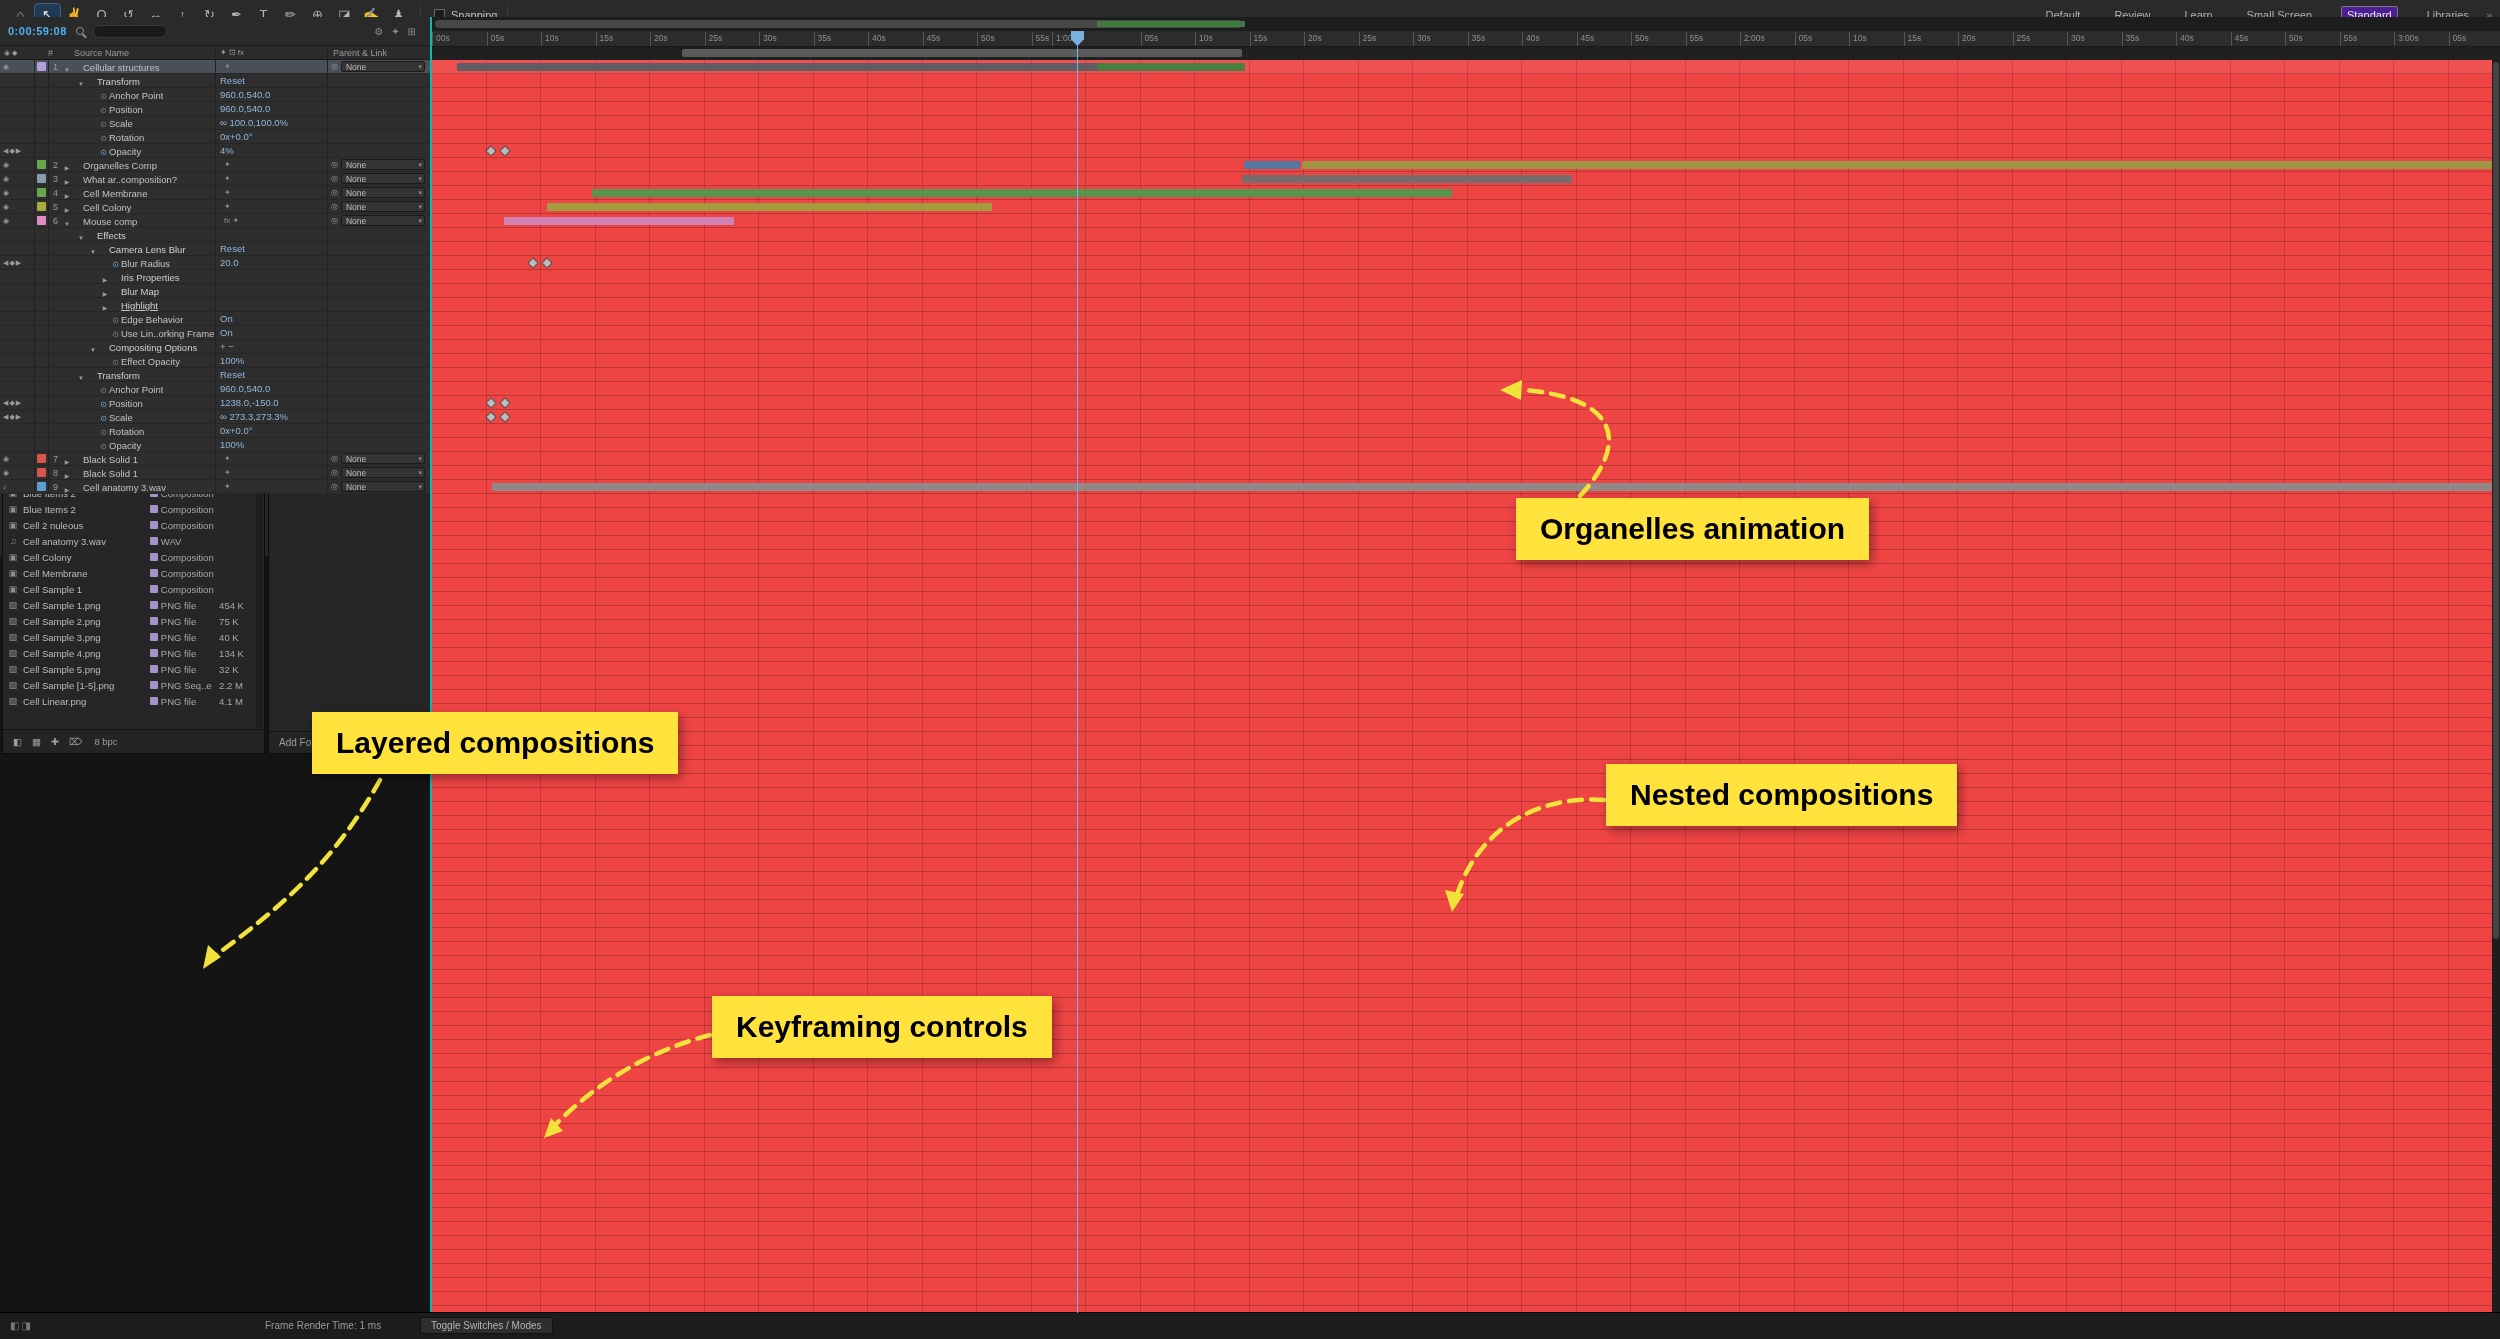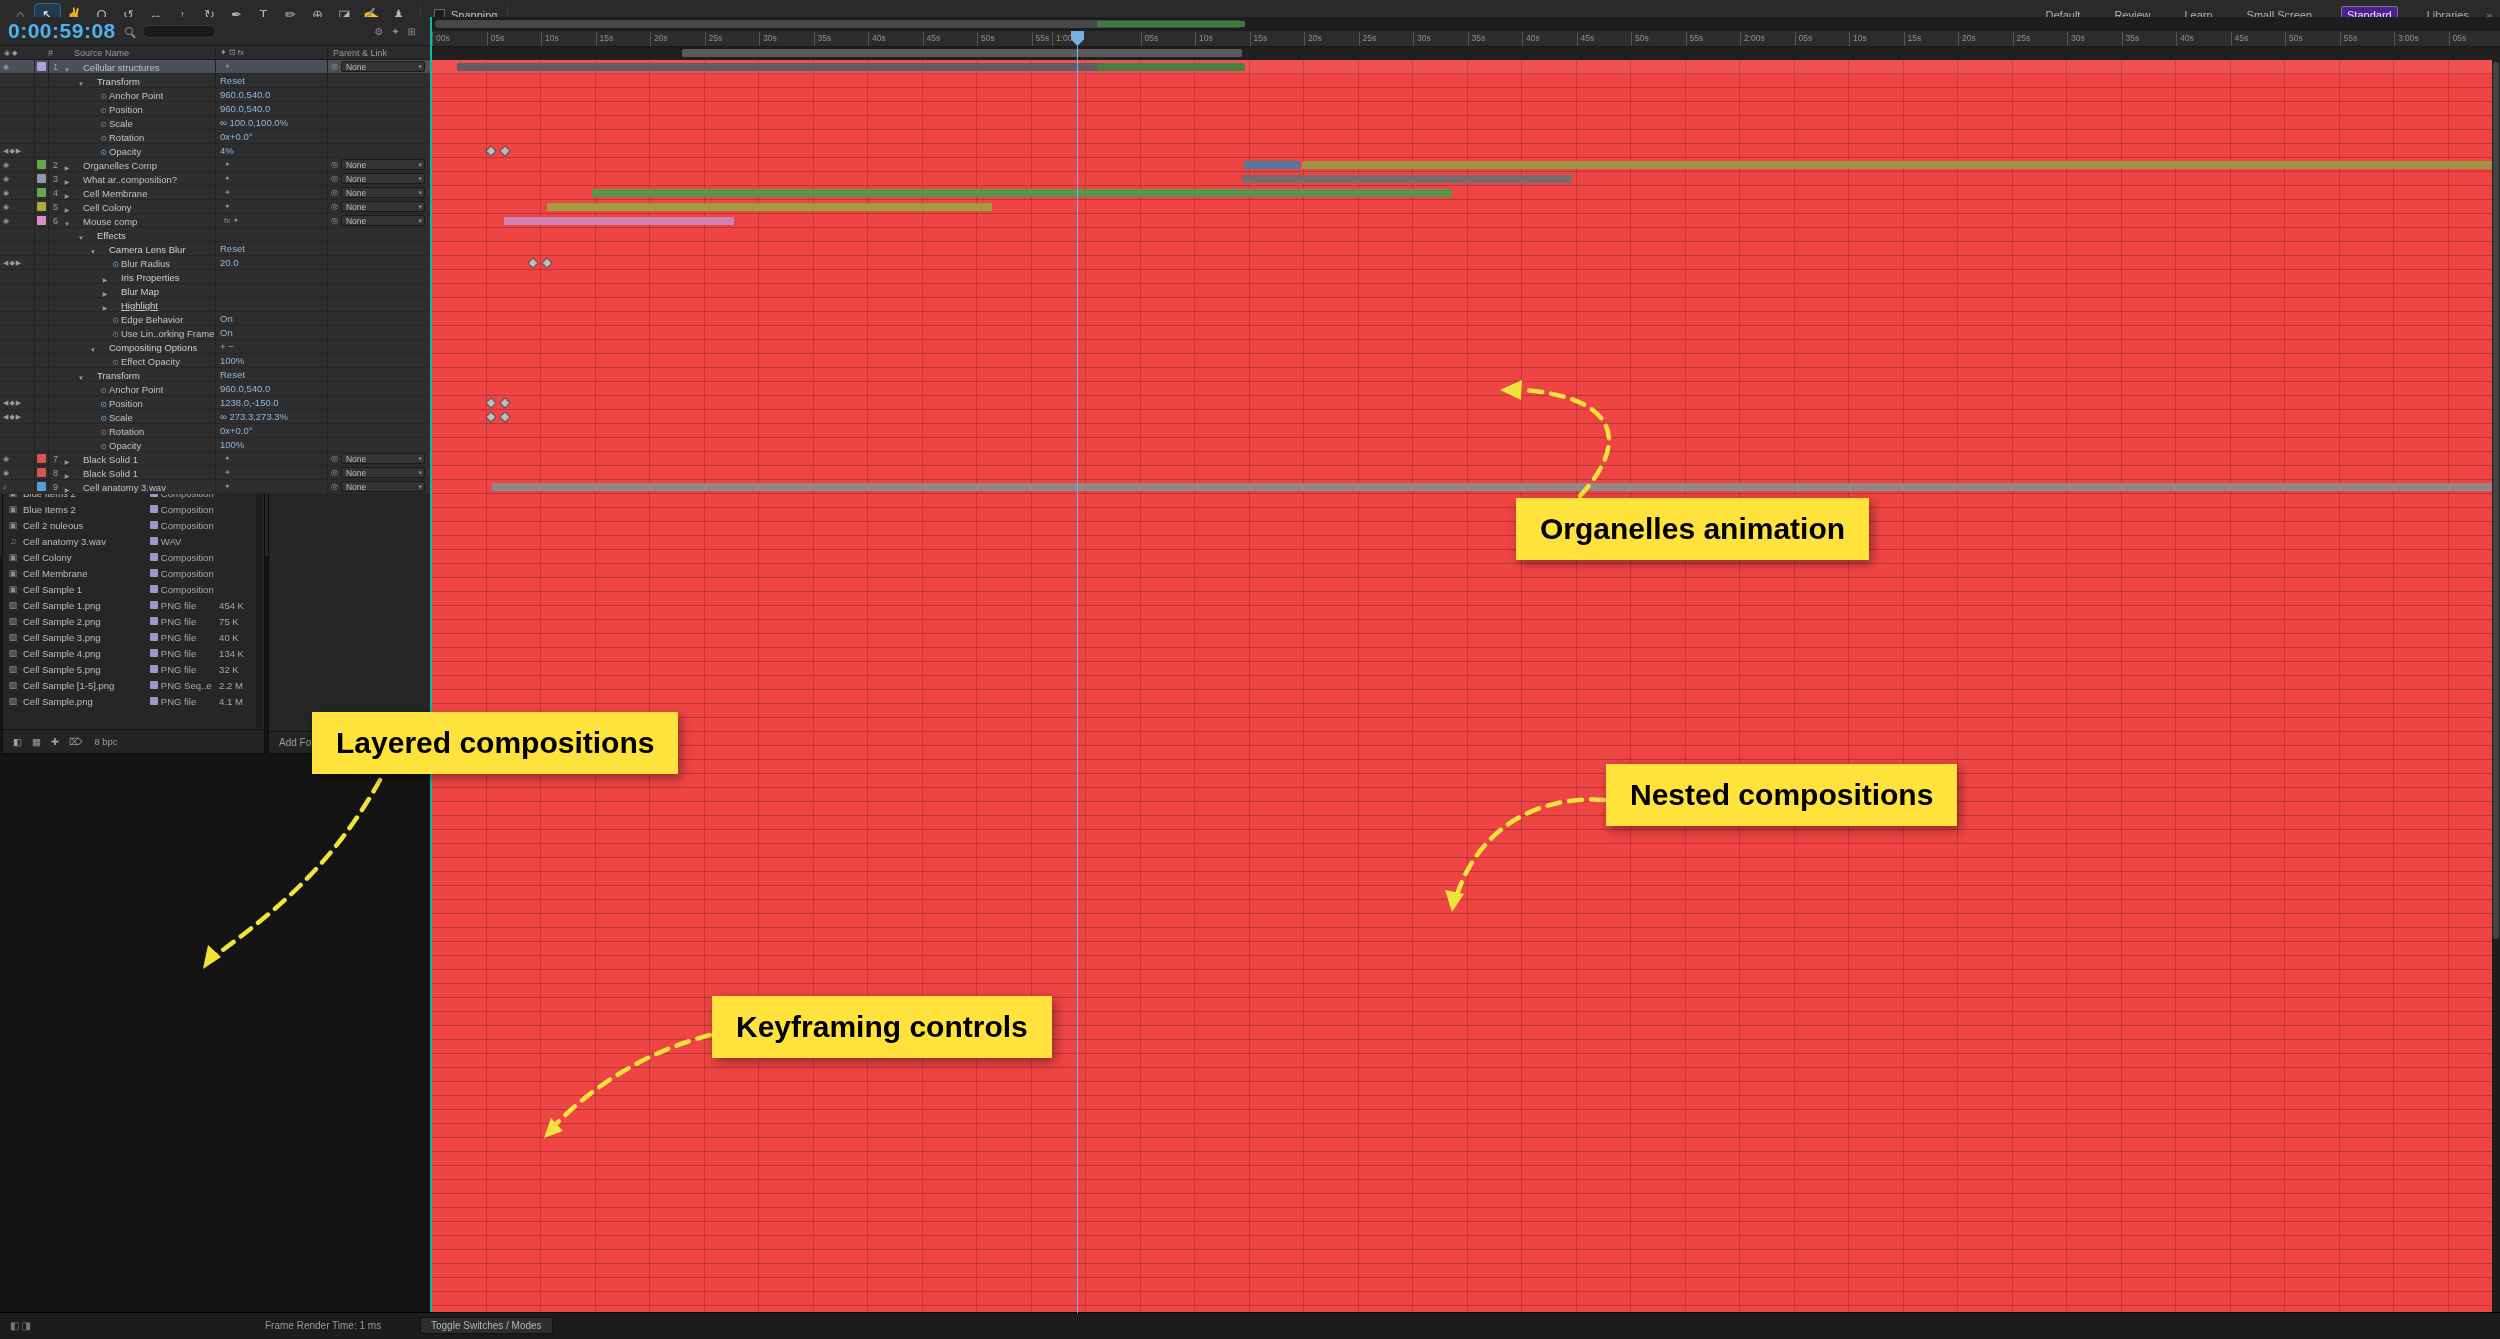--- a/index.html
+++ b/index.html
@@ -86,21 +86,21 @@
   .mi-body{padding:9px 12px;font-size:10px;color:#b5b5b5}
   .mi-row{display:flex;align-items:center;gap:7px;height:20px}
   .mi-lab{width:112px;text-align:right;color:#a8a8a8;flex-shrink:0}
   .mi-dd{background:#333;border:1px solid #1b1b1b;border-radius:2px;padding:1px 7px;display:flex;align-items:center;gap:10px;color:#c9c9c9}
   .mi-val{color:#8fb8dc;text-decoration:underline dotted 1px rgba(143,184,220,.6)}
   .apply{width:74px;height:18px;background:#3b3b3b;border:1px solid #1c1c1c;border-radius:3px;color:#cccccc;font-size:10px;margin:12px 0 0 112px;text-align:center;line-height:16px}
 
   
   #tl{left:0;top:756px;width:2500px;height:556px;background:#262626;border-top:1px solid #0c0c0c}
   .tl-toolbar{position:absolute;left:0;top:17px;width:430px;height:28px;display:flex;align-items:center;gap:9px;padding:0 8px;background:#2a2a2a}
-  .tl-tc{font-size:21px;font-weight:bold;color:#4fb1ef;letter-spacing:.5px}
+  .tl-tc{font-size:11px;font-weight:bold;color:#4fb1ef;letter-spacing:.5px}
   .tl-search{width:74px;height:13px;background:#1a1a1a;border:1px solid #3a3a3a;border-radius:7px;outline:none;color:#ccc;font-size:9px;padding:0 5px}
   .tl-mini{color:#8b8b8b;font-size:10px}
   .tl-cols{position:absolute;left:0;top:45px;width:430px;height:15px;display:flex;align-items:center;font-size:9px;color:#9a9a9a;background:#2b2b2b;border-top:1px solid #191919;border-bottom:1px solid #191919}
   .tc-av{width:34px;padding-left:4px;font-size:7px}
   .tc-chip{width:14px}.tc-num{width:14px}
   .tc-name{flex:1;padding-left:12px}
   .tc-sw{width:112px;border-left:1px solid #202020;padding-left:4px;font-size:8px}
   .tc-parent{width:103px;border-left:1px solid #202020;padding-left:5px}
   #tl-rows{position:absolute;left:0;top:60px;width:430px}
   .tl-row{height:14px;display:flex;align-items:center;font-size:9.5px;color:#c2c2c2;background:#2e2e2e;border-bottom:1px solid #262626}
@@ -541,21 +541,21 @@
           <span class="pj-ic">▨</span>
           <span class="pj-name">Cell Sample [1-5].png</span>
           <span class="pj-chip">
             <i></i>
           </span>
           <span class="pj-type">PNG Seq..e</span>
           <span class="pj-size">2.2 M</span>
         </div>
         <div class="pj-row">
           <span class="pj-ic">▨</span>
-          <span class="pj-name">Cell Sample.png</span>
+          <span class="pj-name">Cell Linear.png</span>
           <span class="pj-chip">
             <i></i>
           </span>
           <span class="pj-type">PNG file</span>
           <span class="pj-size">4.1 M</span>
         </div>
       </div>
     <div class="pj-scroll">
         <i></i>
       </div>

